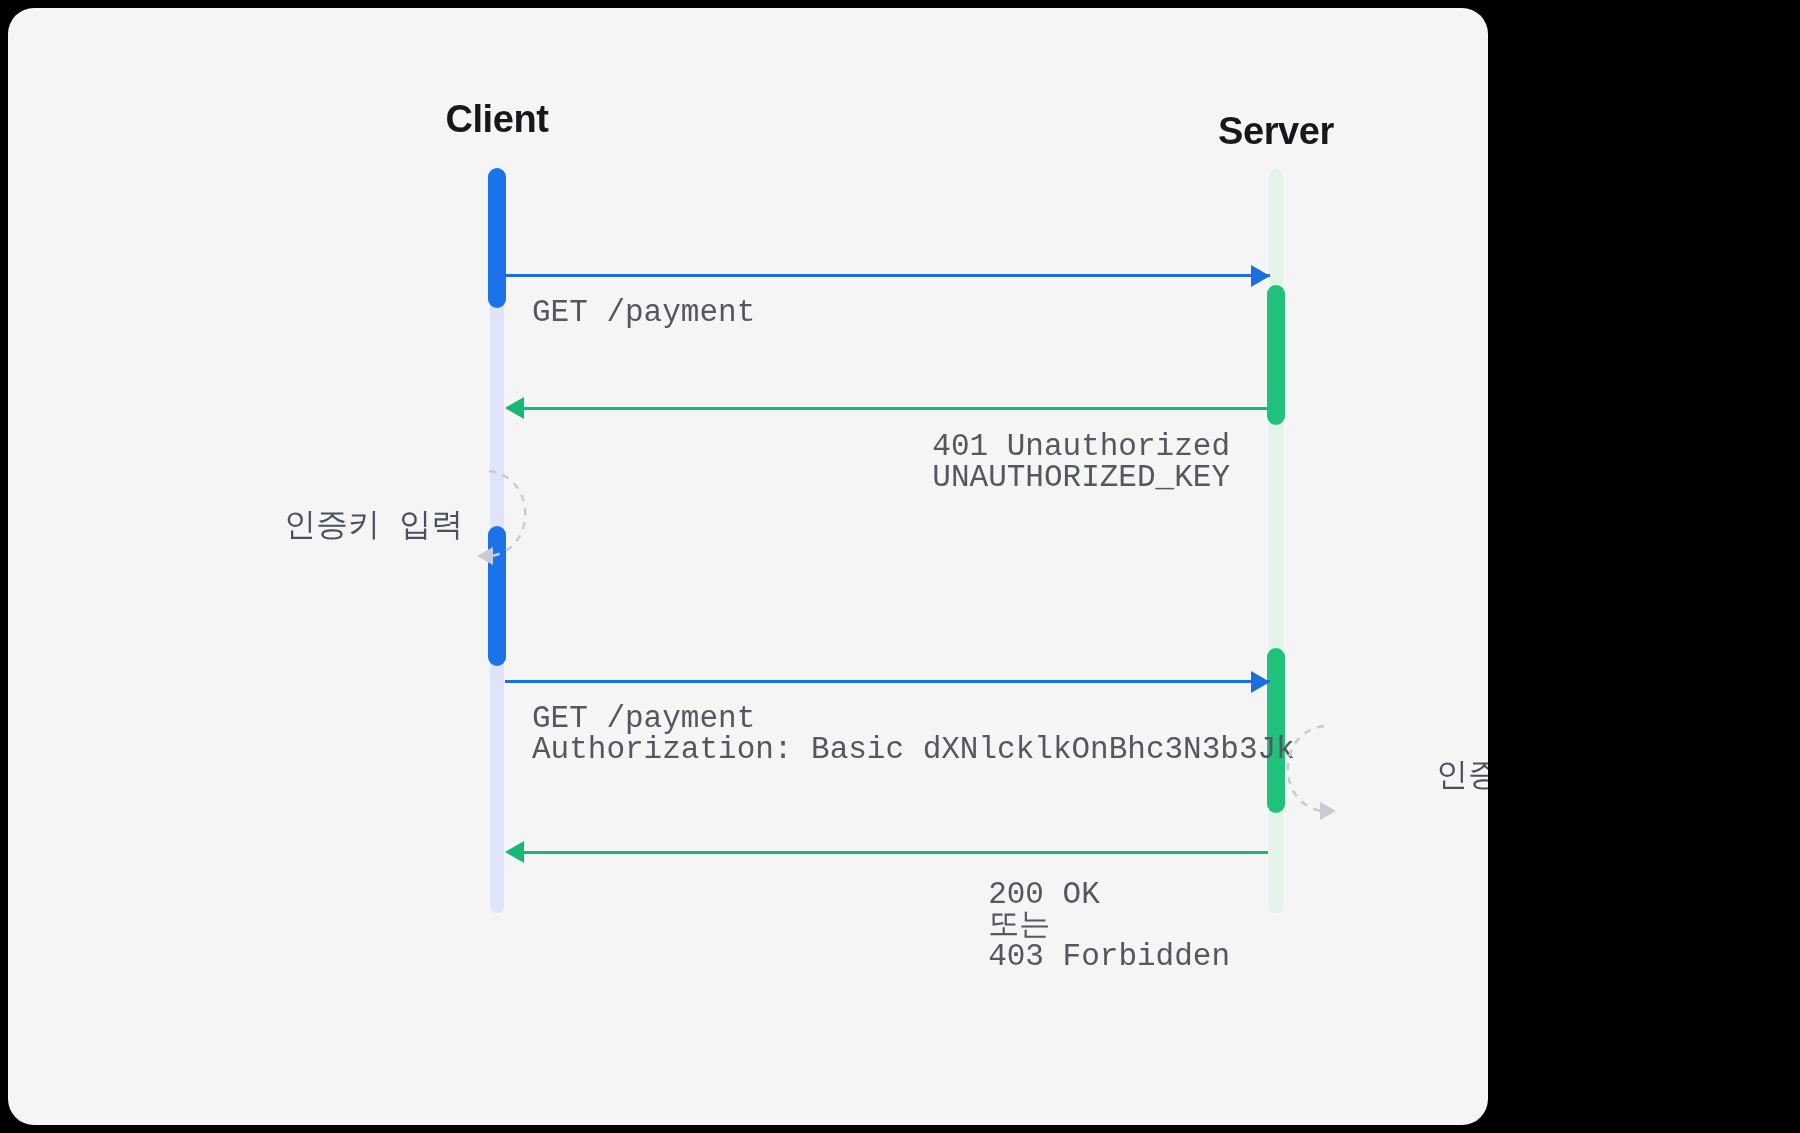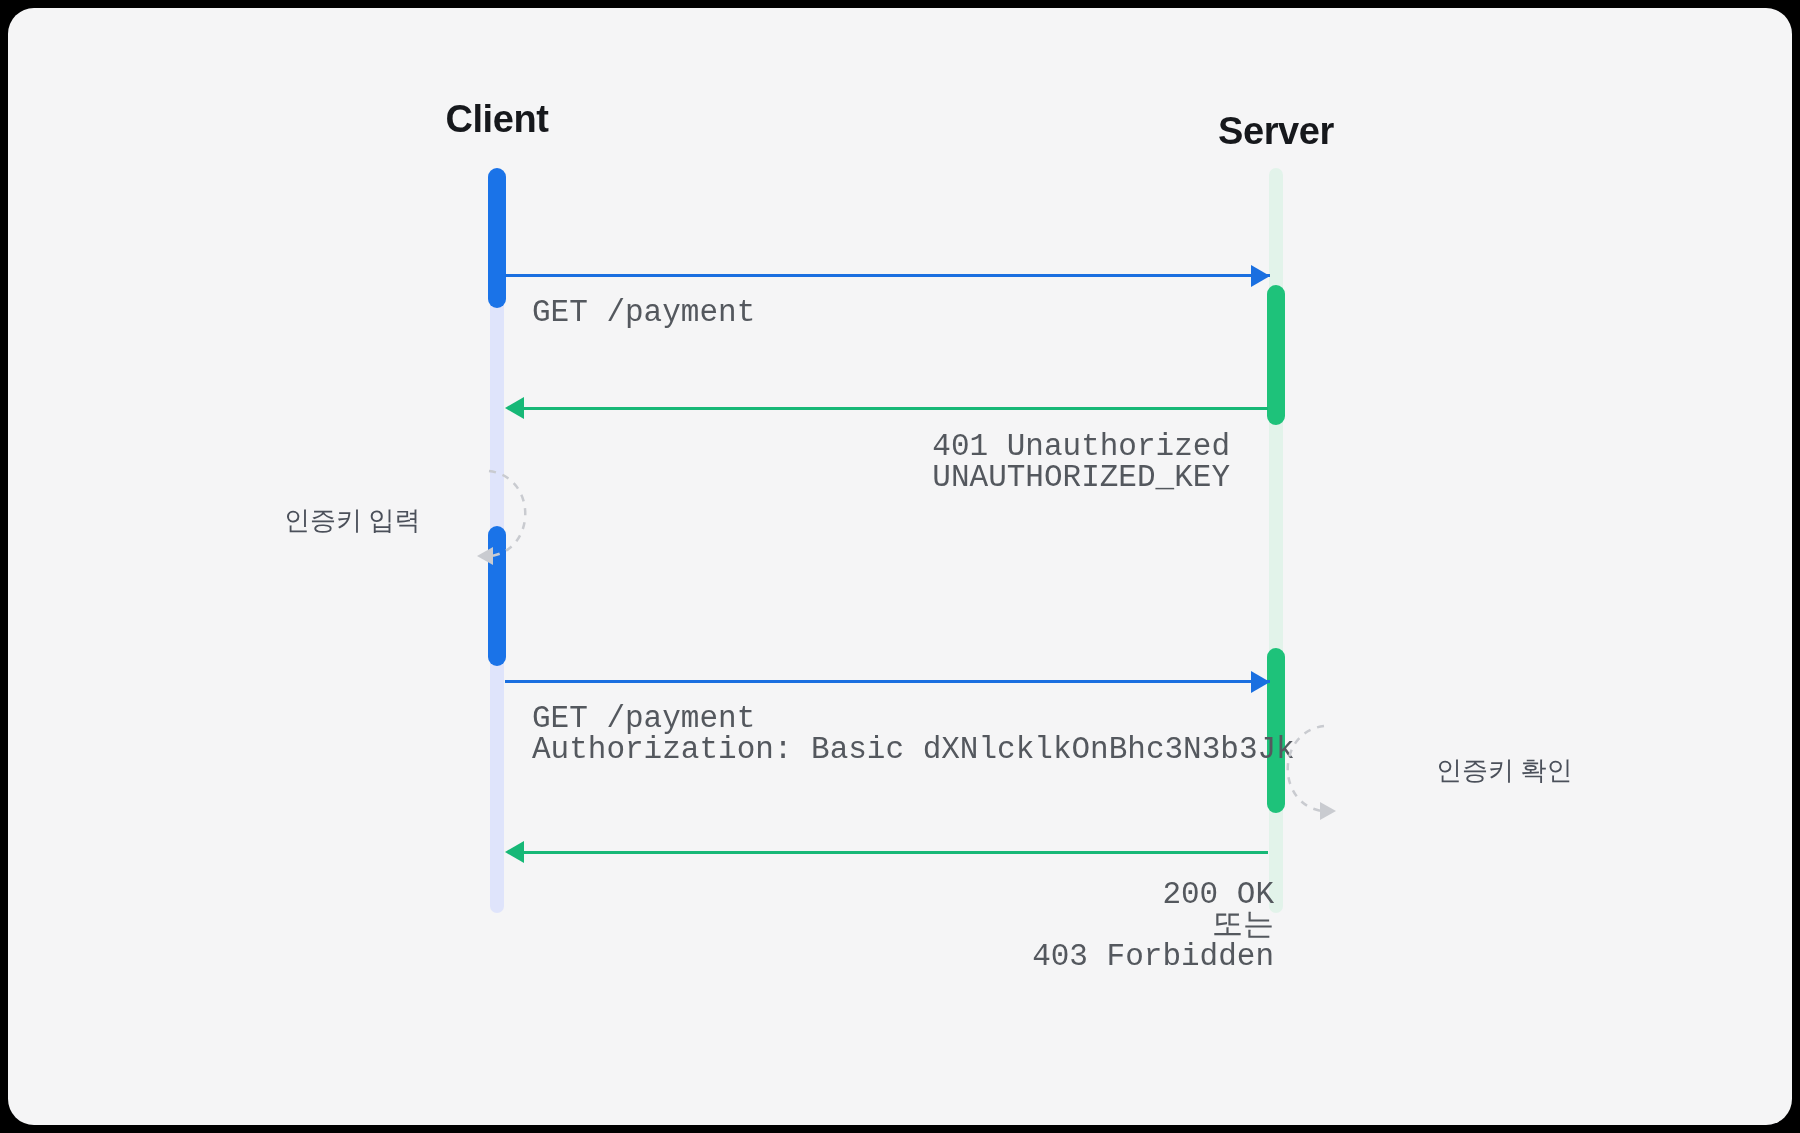--- a/index.html
+++ b/index.html
@@ -11,21 +11,21 @@
     width: 1800px;
     height: 1133px;
     overflow: hidden;
     font-family: "Liberation Sans", sans-serif;
   }
 
   .canvas {
     position: absolute;
     left: 8px;
     top: 8px;
-    width: 1784px;
+    width: 1480px;
     height: 1117px;
     background: #f5f5f6;
     border-radius: 26px;
     overflow: hidden;
   }
 
   .diagram {
     position: absolute;
     left: 0;
     top: 0;
@@ -124,36 +124,36 @@
 
   
   .msg-text {
     position: absolute;
     font-family: "Liberation Mono", "DejaVu Sans Mono", monospace;
     font-size: 31px;
     line-height: 31px;
     color: #54585e;
     white-space: pre;
   }
-  .msg-text.right { text-align: right; transform: translateX(-100%); }
+  .msg-text.right { text-align: left; transform: translateX(-100%); }
 
   .txt-r1 { left: 524px; top: 289px; }
   .txt-p1 { left: 1222px; top: 423px; }
   .txt-r2 { left: 524px; top: 695px; }
-  .txt-p2 { left: 1222px; top: 871px; margin-left: 44px; }
+  .txt-p2 { left: 1222px; top: 871px; }
 
   
   .loop-svg { position: absolute; }
   .loop-left { left: 425px; top: 455px; }
   .loop-right { left: 1262px; top: 710px; }
 
   .loop-label {
     position: absolute;
-    font-family: Liberation Serif, serif;
-    font-size: 26px;
+    font-family: Liberation Mono, monospace;
+    font-size: 32px;
     color: #4b505a;
     white-space: nowrap;
   }
   .loop-label-left { left: 276px; top: 495px; }
   .loop-label-right { left: 1428px; top: 745px; }
 </style>
 </head>
 <body>
 
 <div class="canvas">

